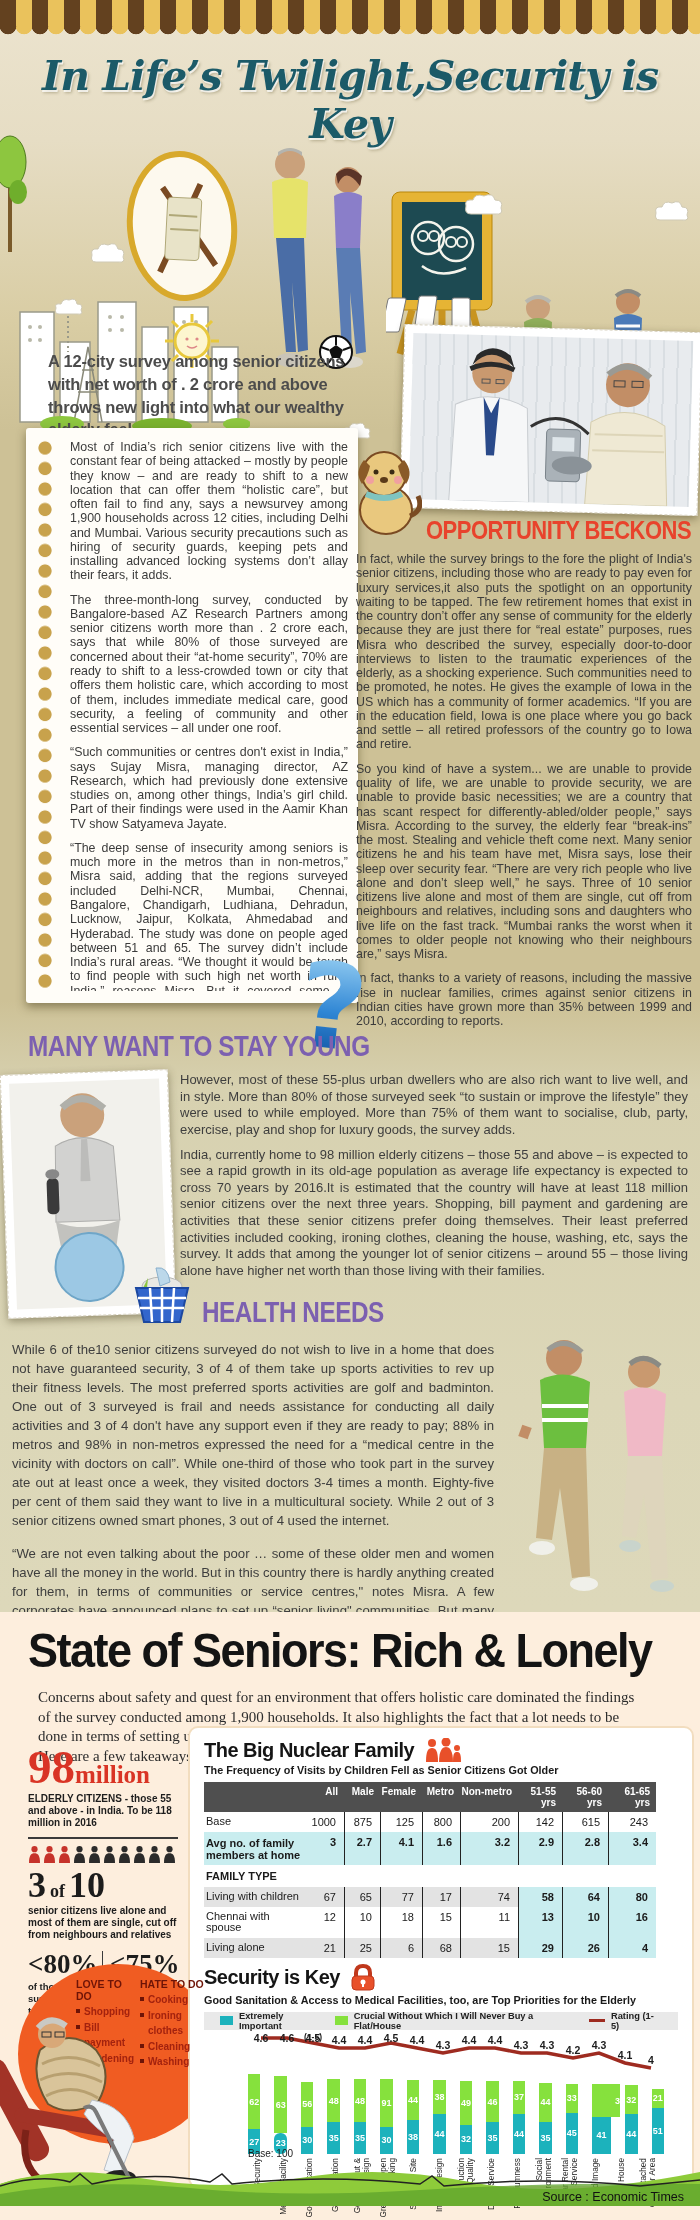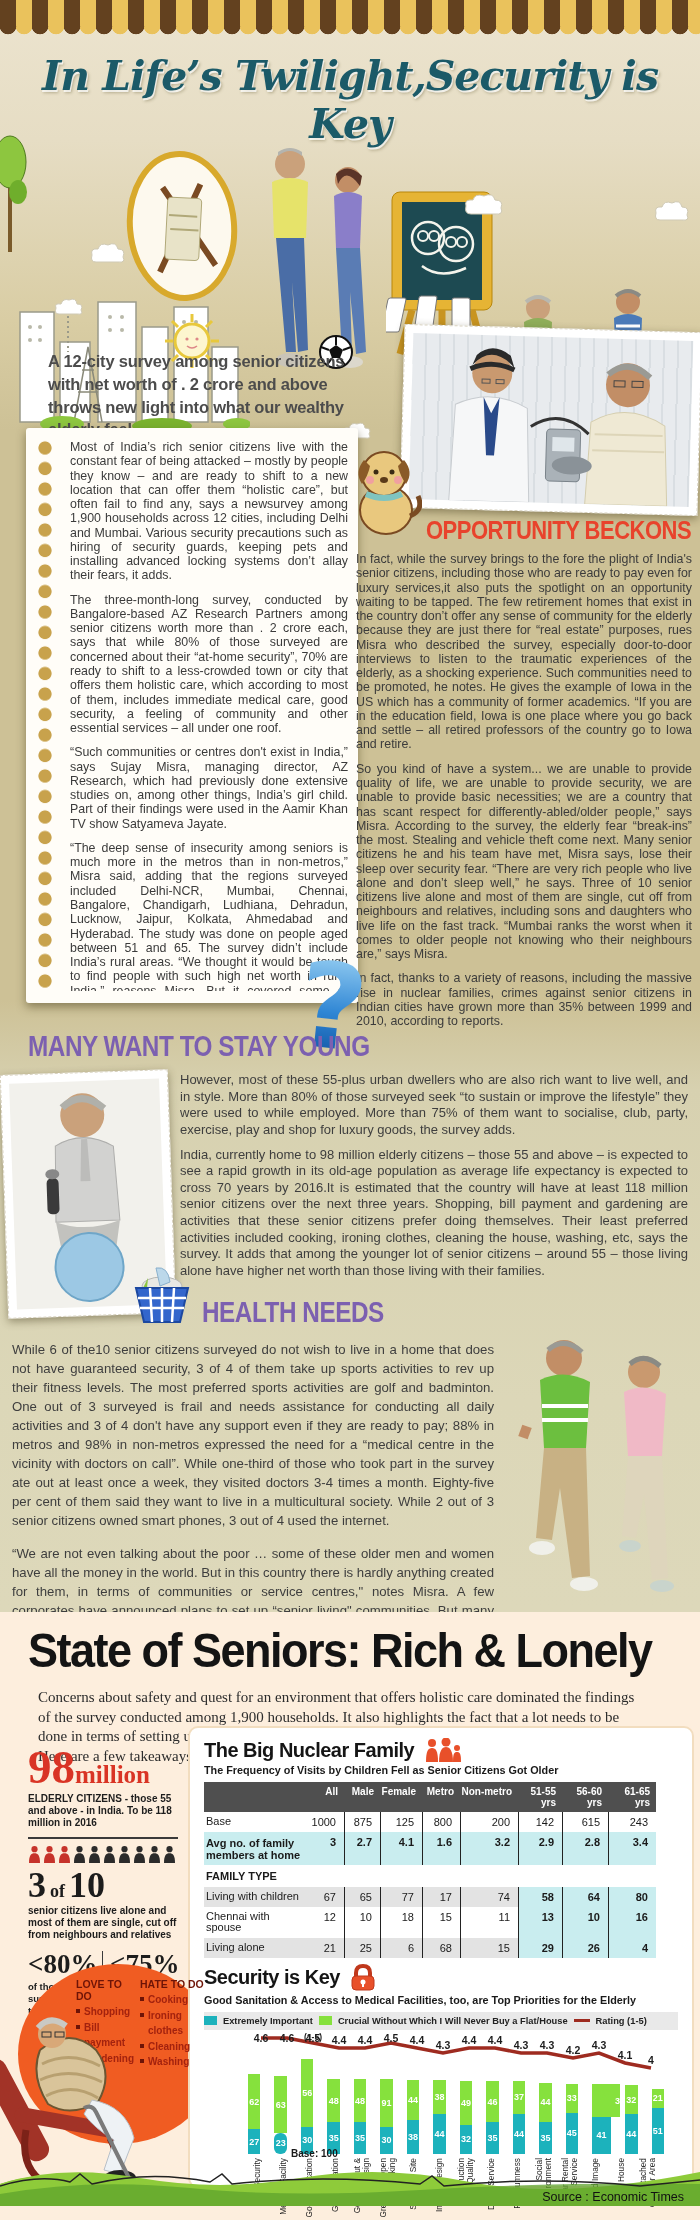--- a/index.html
+++ b/index.html
@@ -95,36 +95,36 @@
      padding:4px 6px 4px 0;}
   .ft .lbl{padding:4px 2px 4px 2px;text-align:left;line-height:1.05;}
   .ft .td{text-align:right;padding:4px 8px 4px 0;}
   .ft .sep{border-left:1px solid #222;}
   .ft .graybg{background:#e3e3e3;}
   .ft .hl{background:#c9edef;font-weight:bold;}
   .ft .sect{font-weight:bold;padding-top:6px;}
   
   .sec-block{margin-top:6px;}
   .legend{display:flex;align-items:center;gap:6px;background:#e9e9e9;height:18px;
-     padding:0 0;font-size:9.3px;font-weight:bold;color:#222;margin:3px 0 2px 0;}
+     padding:0 16px;font-size:9.3px;font-weight:bold;color:#222;margin:3px 0 2px 0;}
   .sw{width:13px;height:9px;display:inline-block;}
   .lsw{width:16px;height:3px;display:inline-block;}
   .chart{position:relative;margin-left:44px;width:416px;}
   .ratings{position:relative;height:40px;}
   .ratings .rv{position:absolute;width:26px;text-align:center;font-size:10.5px;font-weight:bold;color:#1c1c1c;}
   .ratings .anno{position:absolute;width:26px;text-align:center;font-size:8.5px;font-weight:bold;color:#1c1c1c;}
   .rline{position:absolute;left:0;top:0;overflow:visible;}
   .bars{display:flex;align-items:flex-end;height:82px;gap:14px;}
   .stack{width:19px;display:flex;flex-direction:column;}
   .seg{display:flex;align-items:center;justify-content:center;color:#fff;font-weight:bold;font-size:9px;}
   .cats{display:flex;gap:7px;height:64px;margin-top:3px;}
   .cat{width:19px;height:64px;position:relative;}
   .cat span{position:absolute;left:50%;top:50%;transform:translate(-50%,-50%) rotate(-90deg);
      width:62px;font-size:8.3px;line-height:1.1;color:#1c1c1c;text-align:right;display:block;}
-  .base-note{position:absolute;left:58px;top:420px;font-size:10px;font-weight:bold;color:#1a1a1a;margin-left:43px;}
+  .base-note{position:absolute;left:58px;top:420px;font-size:10px;font-weight:normal;color:#1a1a1a;}
   .grass{position:absolute;left:0;top:538px;z-index:5;}
   .source{position:absolute;right:16px;top:578px;font-size:12.5px;color:#111;z-index:6;}
   .cloud{position:absolute;}
 </style>
 </head>
 <body>
 
 <div class="page">
 
   <div class="awning"></div>
@@ -600,21 +600,21 @@
           <div class="bars">
               <div class="stack">
                 <div class="seg" style="height: 55.8px; background: rgb(134, 225, 61);">62</div>
                 <div class="seg" style="height: 24.3px; background: rgb(28, 178, 188);">27</div>
               </div>
               <div class="stack">
                 <div class="seg" style="height: 56.7px; background: rgb(134, 225, 61);">63</div>
                 <div class="seg" style="height: 20.7px; background: rgb(28, 178, 188); border-radius: 6px;">23</div>
               </div>
               <div class="stack">
-                <div class="seg" style="height: 68px; background: rgb(134, 225, 61);">56</div>
+                <div class="seg" style="height: 45px; background: rgb(134, 225, 61);">56</div>
                 <div class="seg" style="height: 27px; background: rgb(28, 178, 188);">30</div>
               </div>
               <div class="stack">
                 <div class="seg" style="height: 43.2px; background: rgb(134, 225, 61);">48</div>
                 <div class="seg" style="height: 31.5px; background: rgb(28, 178, 188);">35</div>
               </div>
               <div class="stack">
                 <div class="seg" style="height: 43.2px; background: rgb(134, 225, 61);">48</div>
                 <div class="seg" style="height: 31.5px; background: rgb(28, 178, 188);">35</div>
               </div>

